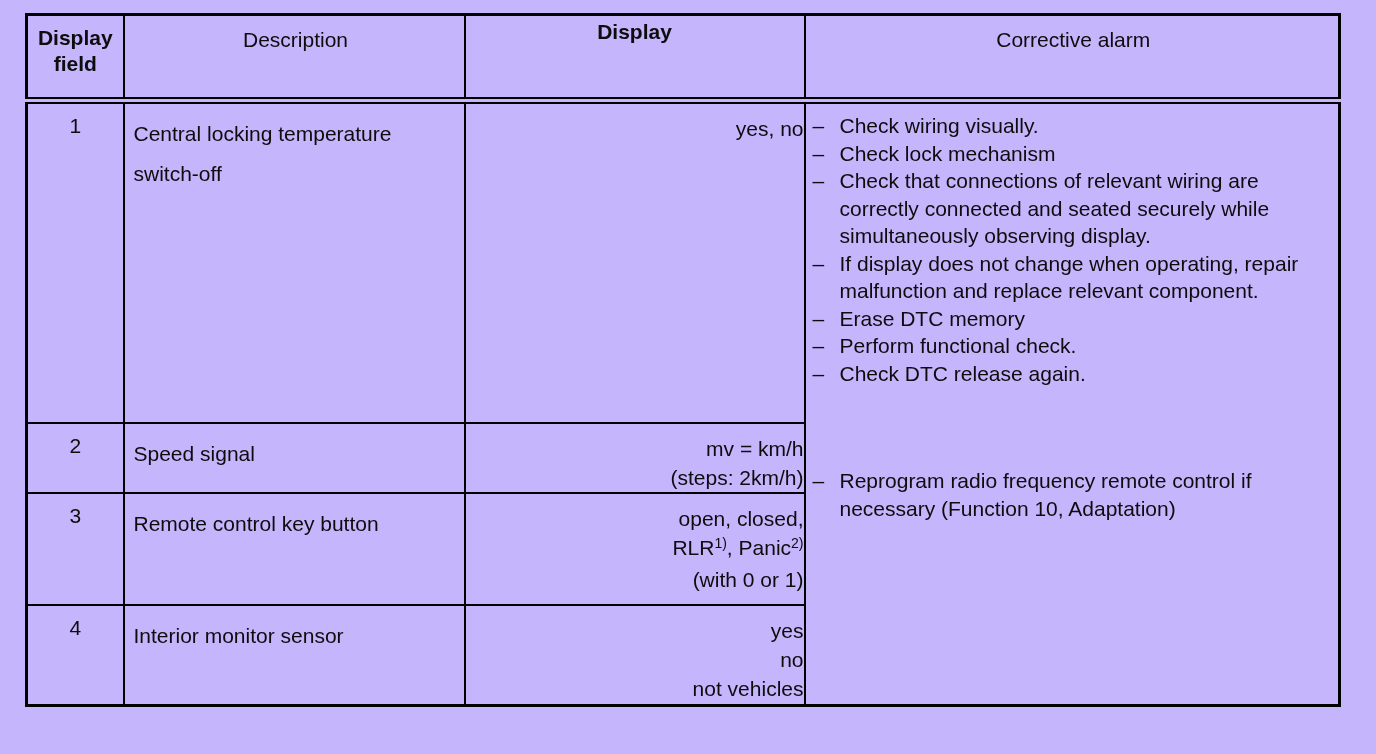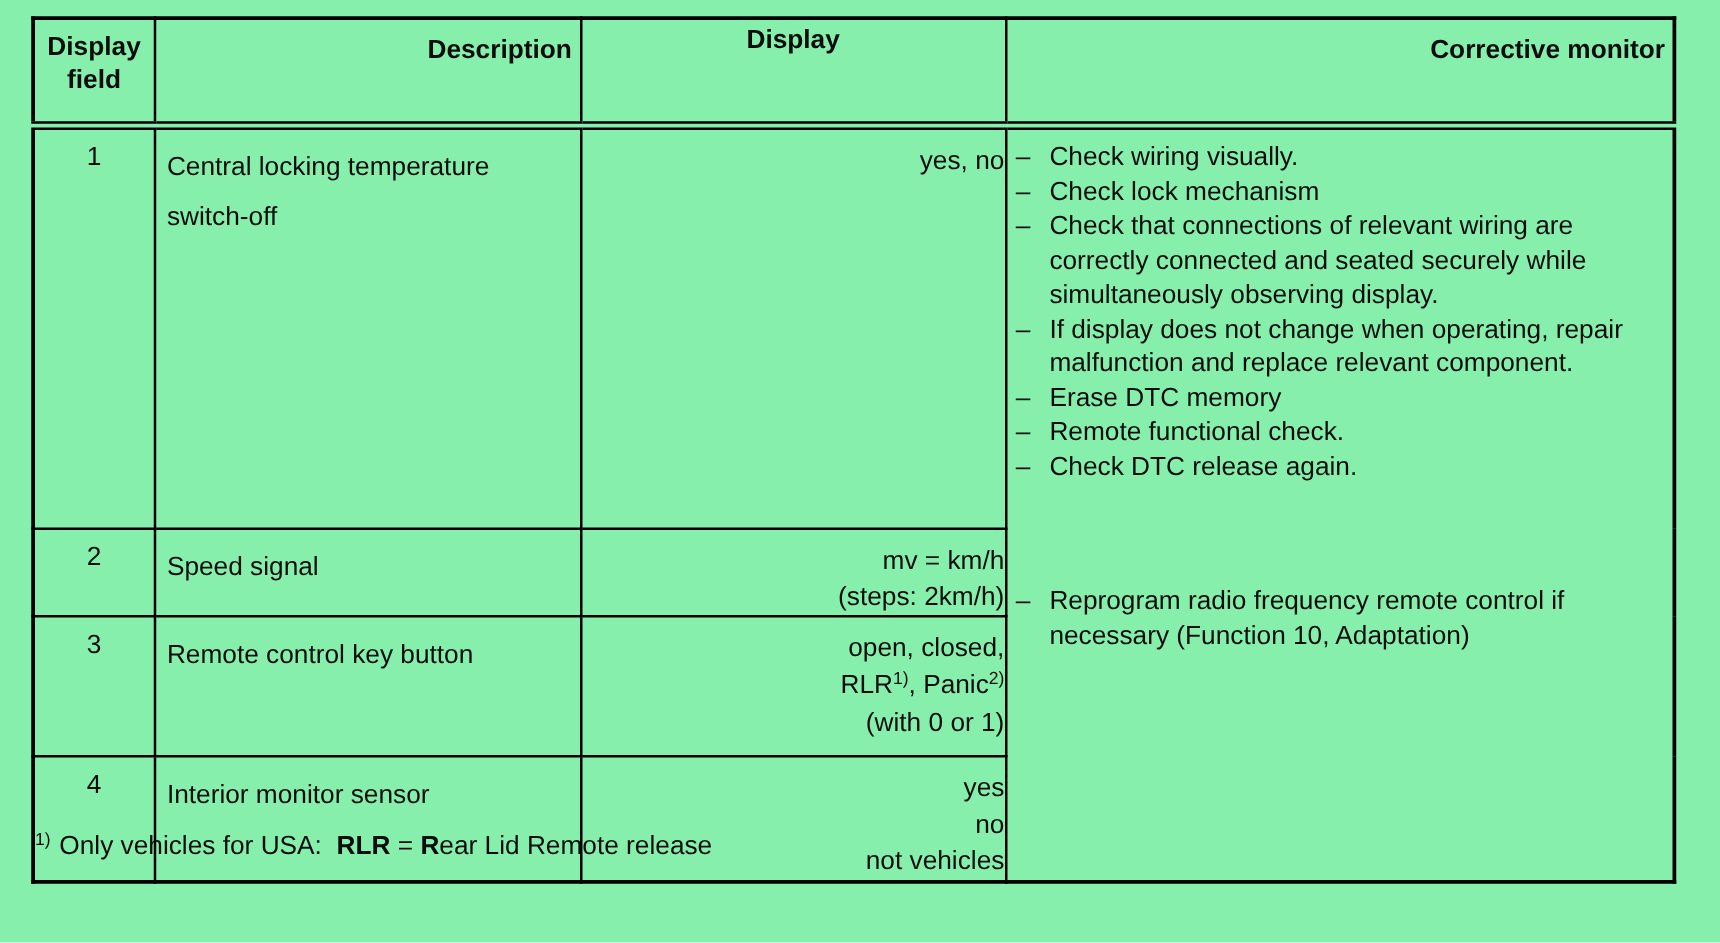--- a/index.html
+++ b/index.html
@@ -4,21 +4,21 @@
 <style>
   html, body {
     margin: 0;
     padding: 0;
     background: #ffffff;
   }
   .page {
     position: relative;
     width: 1376px;
     height: 754px;
-    background: #86efac;
+    background: #c4b5fd;
     font-family: "Liberation Sans", sans-serif;
     color: #0d0d0d;
     overflow: hidden;
   }
   table.diag-table {
     position: absolute;
     left: 25px;
     top: 13px;
     width: 1313px;
     border-collapse: collapse;
@@ -38,22 +38,22 @@
   }
   thead th { border-bottom: 7px double #000; height: 69px; }
 
   .th-field {
     font-weight: bold;
     text-align: center;
     padding-top: 9px;
     line-height: 26px;
   }
   .th-desc, .th-corr {
-    font-weight: bold;
-    text-align: right;
+    font-weight: normal;
+    text-align: center;
     padding: 12px 6px 0 9px;
   }
   .th-display {
     font-weight: bold;
     text-align: center;
     padding-top: 4px;
   }
 
   .r1 td { height: 308px; }
   .r2 td { height: 58px; }
@@ -126,21 +126,21 @@
       <col class="c1">
         <col class="c2">
         <col class="c3">
         <col class="c4">
     </colgroup>
     <thead>
       <tr>
         <th class="th-field">Display field</th>
         <th class="th-desc">Description</th>
         <th class="th-display">Display</th>
-        <th class="th-corr">Corrective monitor</th>
+        <th class="th-corr">Corrective alarm</th>
       </tr>
     </thead>
     <tbody>
       <tr class="r1">
         <td class="td-field">1</td>
         <td class="td-desc">Central locking temperature switch-off</td>
         <td class="td-display">
             <div class="disp-line"><span>yes, no</span></div>
           </td>
         <td class="td-corr" rowspan="4">
@@ -160,21 +160,21 @@
               <div class="ca-item">
                 <span class="ca-dash">–</span>
                 <span class="ca-text">If display does not change when operating, repair malfunction and replace relevant component.</span>
               </div>
               <div class="ca-item">
                 <span class="ca-dash">–</span>
                 <span class="ca-text">Erase DTC memory</span>
               </div>
               <div class="ca-item">
                 <span class="ca-dash">–</span>
-                <span class="ca-text">Remote functional check.</span>
+                <span class="ca-text">Perform functional check.</span>
               </div>
               <div class="ca-item">
                 <span class="ca-dash">–</span>
                 <span class="ca-text">Check DTC release again.</span>
               </div>
             </div>
           <div class="ca-group ca-group2">
               <div class="ca-item">
                 <span class="ca-dash">–</span>
                 <span class="ca-text">Reprogram radio frequency remote control if necessary (Function 10, Adaptation)</span>
@@ -205,18 +205,15 @@
         <td class="td-display">
             <div class="disp-line"><span>yes</span></div>
             <div class="disp-line"><span>no</span></div>
             <div class="disp-line"><span>not vehicles</span></div>
           </td>
       </tr>
     </tbody>
   </table>
 
   <div class="footnotes">
-    <div class="footnote">
-      <span class="fn-marker">1)</span><span class="fn-text"><span>Only vehicles for USA:  </span><span class="seg-b">RLR</span><span> = </span><span class="seg-b">R</span><span>ear Lid Remote release</span></span>
-    </div>
   </div>
 
 </div>
 
 </body></html>

